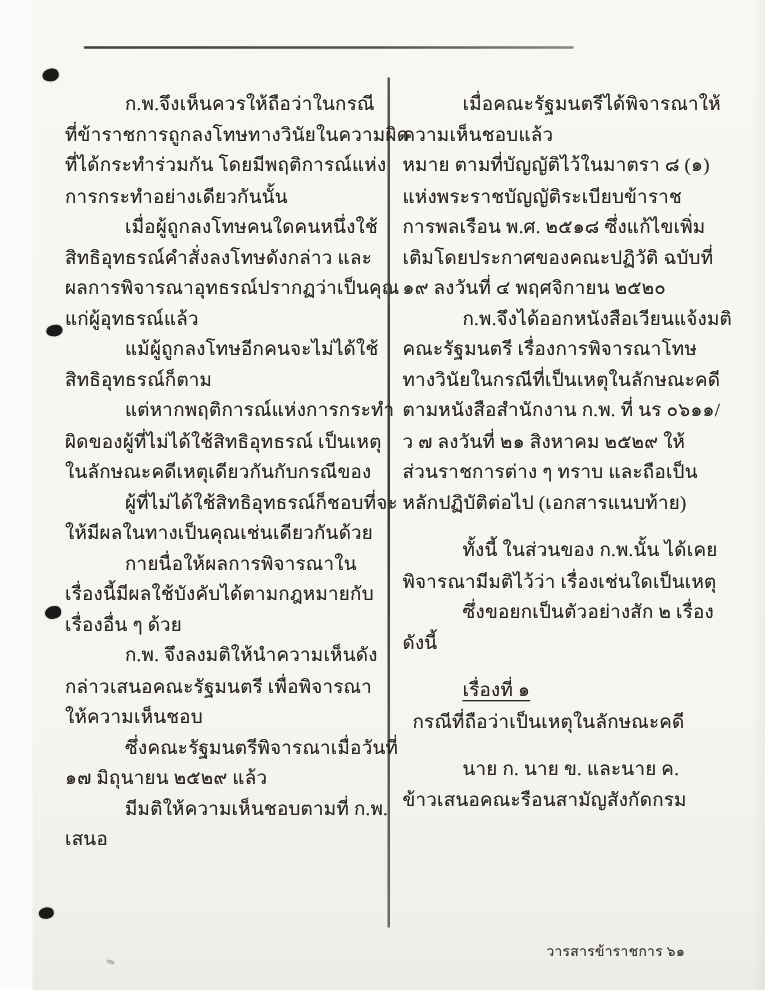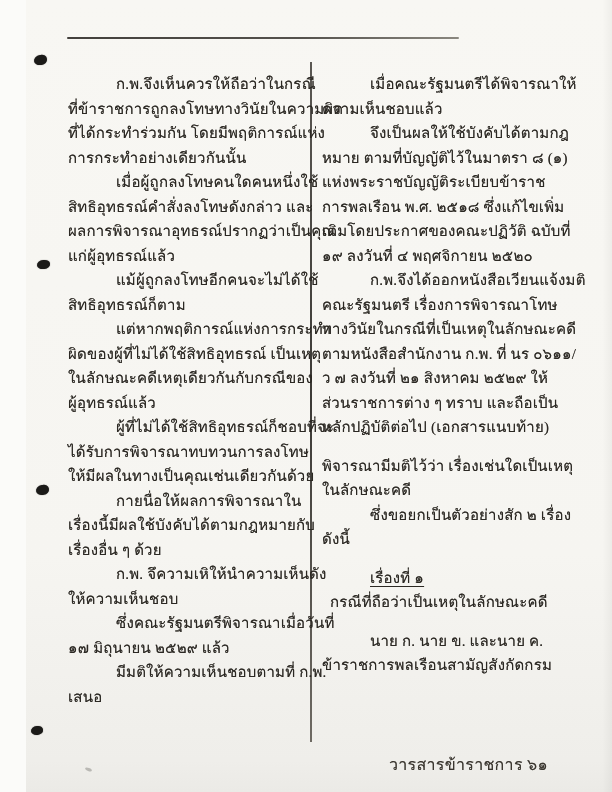--- a/index.html
+++ b/index.html
@@ -10,35 +10,35 @@
     color:#2b2823;
   }
   .edge-left{position:absolute;left:0;top:0;width:26px;height:792px;background:#fbfbf9;}
   .edge-right{position:absolute;right:0;top:0;width:10px;height:792px;background:linear-gradient(to right,rgba(0,0,0,0),rgba(0,0,0,0.04));}
   .toprule{position:absolute;left:67px;top:37px;width:392px;height:2px;
     background:linear-gradient(to right,#43403c 0%,#55524d 60%,#8a877f 100%);border-radius:1px;}
   .divider{position:absolute;left:310px;top:62px;width:2px;height:680px;
     background:linear-gradient(to bottom,#5b5853 0%,#3c3a36 50%,#6e6a63 100%);}
   .col{position:absolute;top:72px;width:240px;font-size:15px;line-height:24.5px;
     letter-spacing:.2px;text-shadow:0 0 .5px rgba(43,40,35,.55);}
-  .col-left{left:68px;}
+  .col-left{left:52px;}
   .col-right{left:322px;}
   .line{height:24.5px;white-space:nowrap;overflow:visible;}
   .ind{text-indent:48px;}
   .blank{height:14px;}
   .head{text-decoration:underline;text-underline-offset:3px;margin-left:48px;}
   .sub{padding-left:8px;}
   .dot{position:absolute;background:#1b1a18;border-radius:55% 45% 50% 50%;box-shadow:0 0 1px rgba(27,26,24,.7);}
   .dot1{left:34px;top:55px;width:13px;height:10px;transform:rotate(-8deg);}
   .dot2{left:37px;top:260px;width:13px;height:9px;transform:rotate(-6deg);}
   .dot3{left:36px;top:485px;width:13px;height:10px;transform:rotate(-10deg);}
   .dot4{left:31px;top:726px;width:12px;height:9px;transform:rotate(-5deg);}
   .smudge{position:absolute;left:85px;top:768px;width:7px;height:3px;background:rgba(90,88,84,.35);border-radius:50%;transform:rotate(20deg);}
   .footer{position:absolute;left:0;top:752px;width:548px;text-align:right;
-    font-size:16px;color:#3a362f;letter-spacing:.3px;text-shadow:0 0 .5px rgba(58,54,47,.5);}
+    font-size:11px;color:#3a362f;letter-spacing:.3px;text-shadow:0 0 .5px rgba(58,54,47,.5);}
 </style>
 </head>
 <body>
 
 <div class="page">
 
   <div class="edge-left"></div>
   <div class="edge-right"></div>
 
   <div class="toprule"></div>
@@ -57,59 +57,57 @@
       <div class="line">การกระทำอย่างเดียวกันนั้น</div>
       <div class="line ind">เมื่อผู้ถูกลงโทษคนใดคนหนึ่งใช้</div>
       <div class="line">สิทธิอุทธรณ์คำสั่งลงโทษดังกล่าว และ</div>
       <div class="line">ผลการพิจารณาอุทธรณ์ปรากฏว่าเป็นคุณ</div>
       <div class="line">แก่ผู้อุทธรณ์แล้ว</div>
       <div class="line ind">แม้ผู้ถูกลงโทษอีกคนจะไม่ได้ใช้</div>
       <div class="line">สิทธิอุทธรณ์ก็ตาม</div>
       <div class="line ind">แต่หากพฤติการณ์แห่งการกระทำ</div>
       <div class="line">ผิดของผู้ที่ไม่ได้ใช้สิทธิอุทธรณ์ เป็นเหตุ</div>
       <div class="line">ในลักษณะคดีเหตุเดียวกันกับกรณีของ</div>
-      <div class="line">ผู้อุทธรณ์แล้ว</div>
       <div class="line ind">ผู้ที่ไม่ได้ใช้สิทธิอุทธรณ์ก็ชอบที่จะ</div>
-      <div class="line">ได้รับการพิจารณาทบทวนการลงโทษ</div>
       <div class="line">ให้มีผลในทางเป็นคุณเช่นเดียวกันด้วย</div>
       <div class="line ind">กายนื่อให้ผลการพิจารณาใน</div>
       <div class="line">เรื่องนี้มีผลใช้บังคับได้ตามกฎหมายกับ</div>
       <div class="line">เรื่องอื่น ๆ ด้วย</div>
-      <div class="line ind">ก.พ. จึความเหิให้นำความเห็นดัง</div>
+      <div class="line ind">ก.พ. จึงลงมติให้นำความเห็นดัง</div>
+      <div class="line">กล่าวเสนอคณะรัฐมนตรี เพื่อพิจารณา</div>
       <div class="line">ให้ความเห็นชอบ</div>
       <div class="line ind">ซึ่งคณะรัฐมนตรีพิจารณาเมื่อวันที่</div>
       <div class="line">๑๗ มิถุนายน ๒๕๒๙ แล้ว</div>
       <div class="line ind">มีมติให้ความเห็นชอบตามที่ ก.พ.</div>
       <div class="line">เสนอ</div>
     </div>
 
   <div class="col col-right">
       <div class="line ind">เมื่อคณะรัฐมนตรีได้พิจารณาให้</div>
       <div class="line">ความเห็นชอบแล้ว</div>
-      <div class="line ind">จึงเป็นผลให้ใช้บังคับได้ตามกฎ</div>
       <div class="line">หมาย ตามที่บัญญัติไว้ในมาตรา ๘ (๑)</div>
       <div class="line">แห่งพระราชบัญญัติระเบียบข้าราช</div>
       <div class="line">การพลเรือน พ.ศ. ๒๕๑๘ ซึ่งแก้ไขเพิ่ม</div>
       <div class="line">เติมโดยประกาศของคณะปฏิวัติ ฉบับที่</div>
       <div class="line">๑๙ ลงวันที่ ๔ พฤศจิกายน ๒๕๒๐</div>
       <div class="line ind">ก.พ.จึงได้ออกหนังสือเวียนแจ้งมติ</div>
       <div class="line">คณะรัฐมนตรี เรื่องการพิจารณาโทษ</div>
       <div class="line">ทางวินัยในกรณีที่เป็นเหตุในลักษณะคดี</div>
       <div class="line">ตามหนังสือสำนักงาน ก.พ. ที่ นร ๐๖๑๑/</div>
       <div class="line">ว ๗ ลงวันที่ ๒๑ สิงหาคม ๒๕๒๙ ให้</div>
       <div class="line">ส่วนราชการต่าง ๆ ทราบ และถือเป็น</div>
       <div class="line">หลักปฏิบัติต่อไป (เอกสารแนบท้าย)</div>
       <div class="line blank"></div>
+      <div class="line ind">ทั้งนี้ ในส่วนของ ก.พ.นั้น ได้เคย</div>
       <div class="line">พิจารณามีมติไว้ว่า เรื่องเช่นใดเป็นเหตุ</div>
-      <div class="line">ในลักษณะคดี</div>
       <div class="line ind">ซึ่งขอยกเป็นตัวอย่างสัก ๒ เรื่อง</div>
       <div class="line">ดังนี้</div>
       <div class="line blank"></div>
       <div class="line head">เรื่องที่ ๑</div>
       <div class="line sub">กรณีที่ถือว่าเป็นเหตุในลักษณะคดี</div>
       <div class="line blank"></div>
       <div class="line ind">นาย ก. นาย ข. และนาย ค.</div>
-      <div class="line">ข้าราชการพลเรือนสามัญสังกัดกรม</div>
+      <div class="line">ข้าวเสนอคณะรือนสามัญสังกัดกรม</div>
     </div>
 
   <div class="footer">วารสารข้าราชการ ๖๑</div>
 
 </div>
 
 </body></html>

